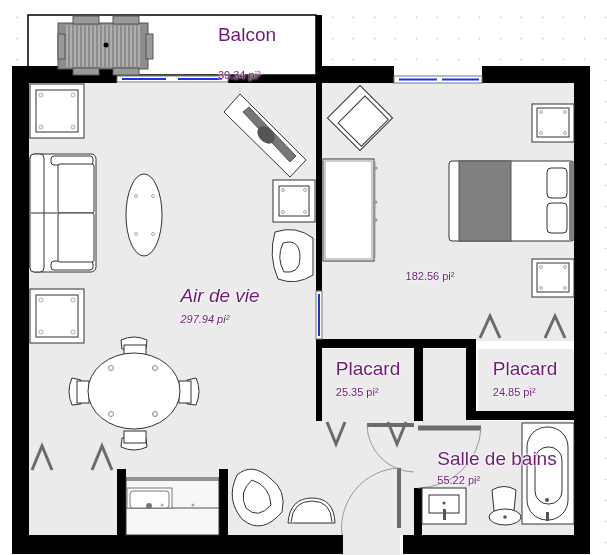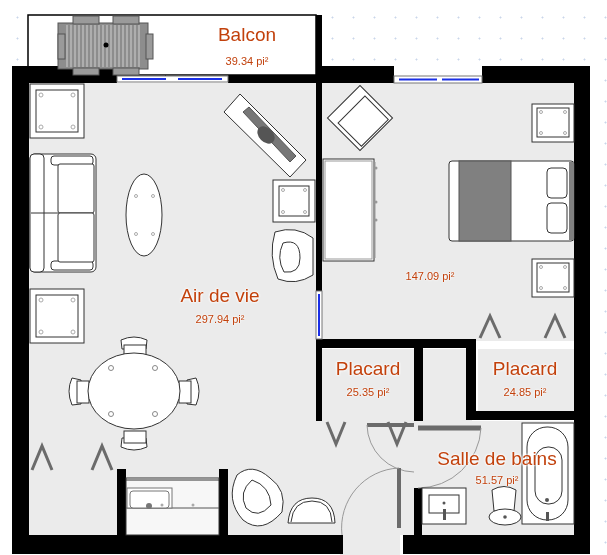--- a/index.html
+++ b/index.html
@@ -1,21 +1,21 @@
 <!DOCTYPE html>
 <html><head>
 <meta charset="utf-8">
 <style>
   html, body { margin:0; padding:0; background:#ffffff; }
   body { width:607px; height:555px; position:relative; overflow:hidden; font-family:"Liberation Sans", sans-serif; }
   .grid { position:absolute; left:0; top:0; width:607px; height:555px;
     background-image: radial-gradient(circle, #c9d6ea 0.8px, transparent 1.2px);
     background-size: 21px 21px; background-position: 7px 7px; }
   svg.plan { position:absolute; left:0; top:0; }
-  .lbl { position:absolute; text-align:center; color:#c2410c; white-space:nowrap; transform:translateX(-50%); }
+  .lbl { position:absolute; text-align:left; color:#701a75; white-space:nowrap; transform:translateX(-50%); }
   .lbl .nm { font-size:19px; line-height:22px; text-shadow: 0 0 3px #fff, 0 0 3px #fff, 0 0 2px #fff; }
   .lbl .ar { font-size:11px; line-height:14px; margin-top:5px; text-shadow: 0 0 3px #fff, 0 0 2px #fff; }
 </style>
 </head>
 <body>
 
 <div class="grid"></div>
 
 <svg class="plan" width="607" height="555" viewBox="0 0 607 555">
 
@@ -291,38 +291,38 @@
       <rect x="422" y="488" width="44" height="36"></rect>
       <rect x="429" y="495" width="30" height="18"></rect>
       <circle cx="444" cy="503" r="1.5" fill="#555" stroke="none"></circle>
       <rect x="443" y="509" width="3" height="11" fill="#555" stroke="none"></rect>
     </g>
   </g>
 </svg>
 
 <div class="lbl" style="left:247px; top:24px;">
   <div class="nm">Balcon</div>
-  <div class="ar" style="margin-top:8px;">39.34 pi²</div>
-</div>
-
-<div class="lbl" style="left:220px; top:285px;">
+  <div class="ar" style="margin-top:22px;">39.34 pi²</div>
+</div>
+
+<div class="lbl" style="left:220px; top:285px;font-style:italic;">
   <div class="nm">Air de vie</div>
   <div class="ar">297.94 pi²</div>
 </div>
 
 <div class="lbl" style="left:430px; top:264px;">
-  <div class="ar">147.09 pi²</div>
+  <div class="ar">182.56 pi²</div>
 </div>
 
 <div class="lbl" style="left:368px; top:358px;">
   <div class="nm">Placard</div>
   <div class="ar">25.35 pi²</div>
 </div>
 
 <div class="lbl" style="left:525px; top:358px;">
   <div class="nm">Placard</div>
   <div class="ar">24.85 pi²</div>
 </div>
 
 <div class="lbl" style="left:497px; top:448px;">
   <div class="nm">Salle de bains</div>
-  <div class="ar" style="margin-top:3px;">51.57 pi²</div>
+  <div class="ar" style="margin-top:3px;">55.22 pi²</div>
 </div>
 
 </body></html>

